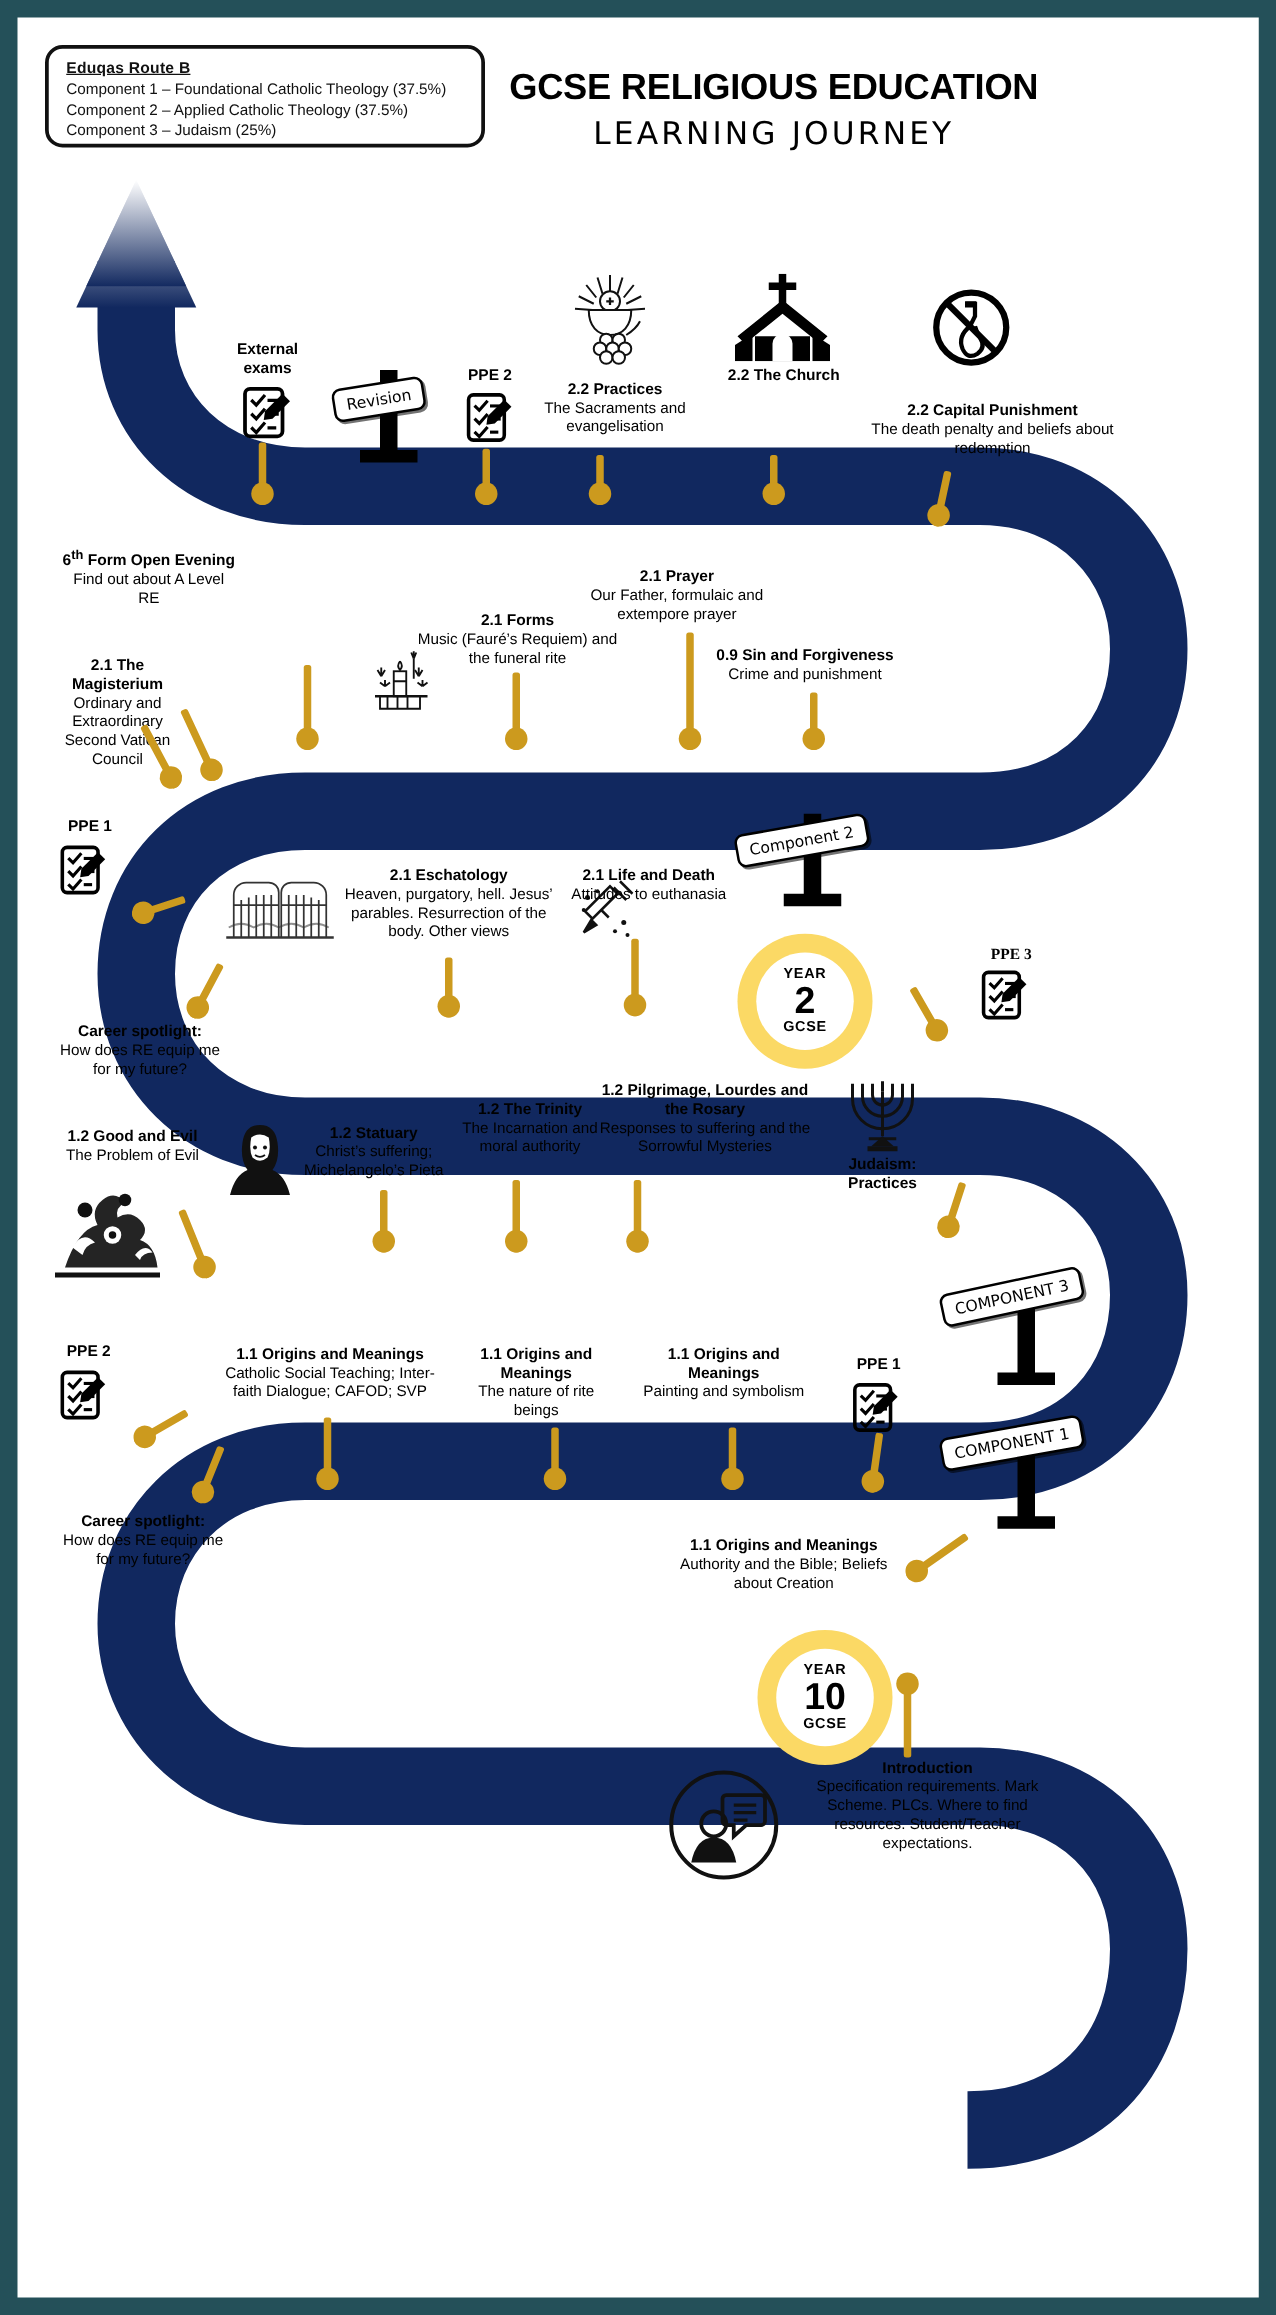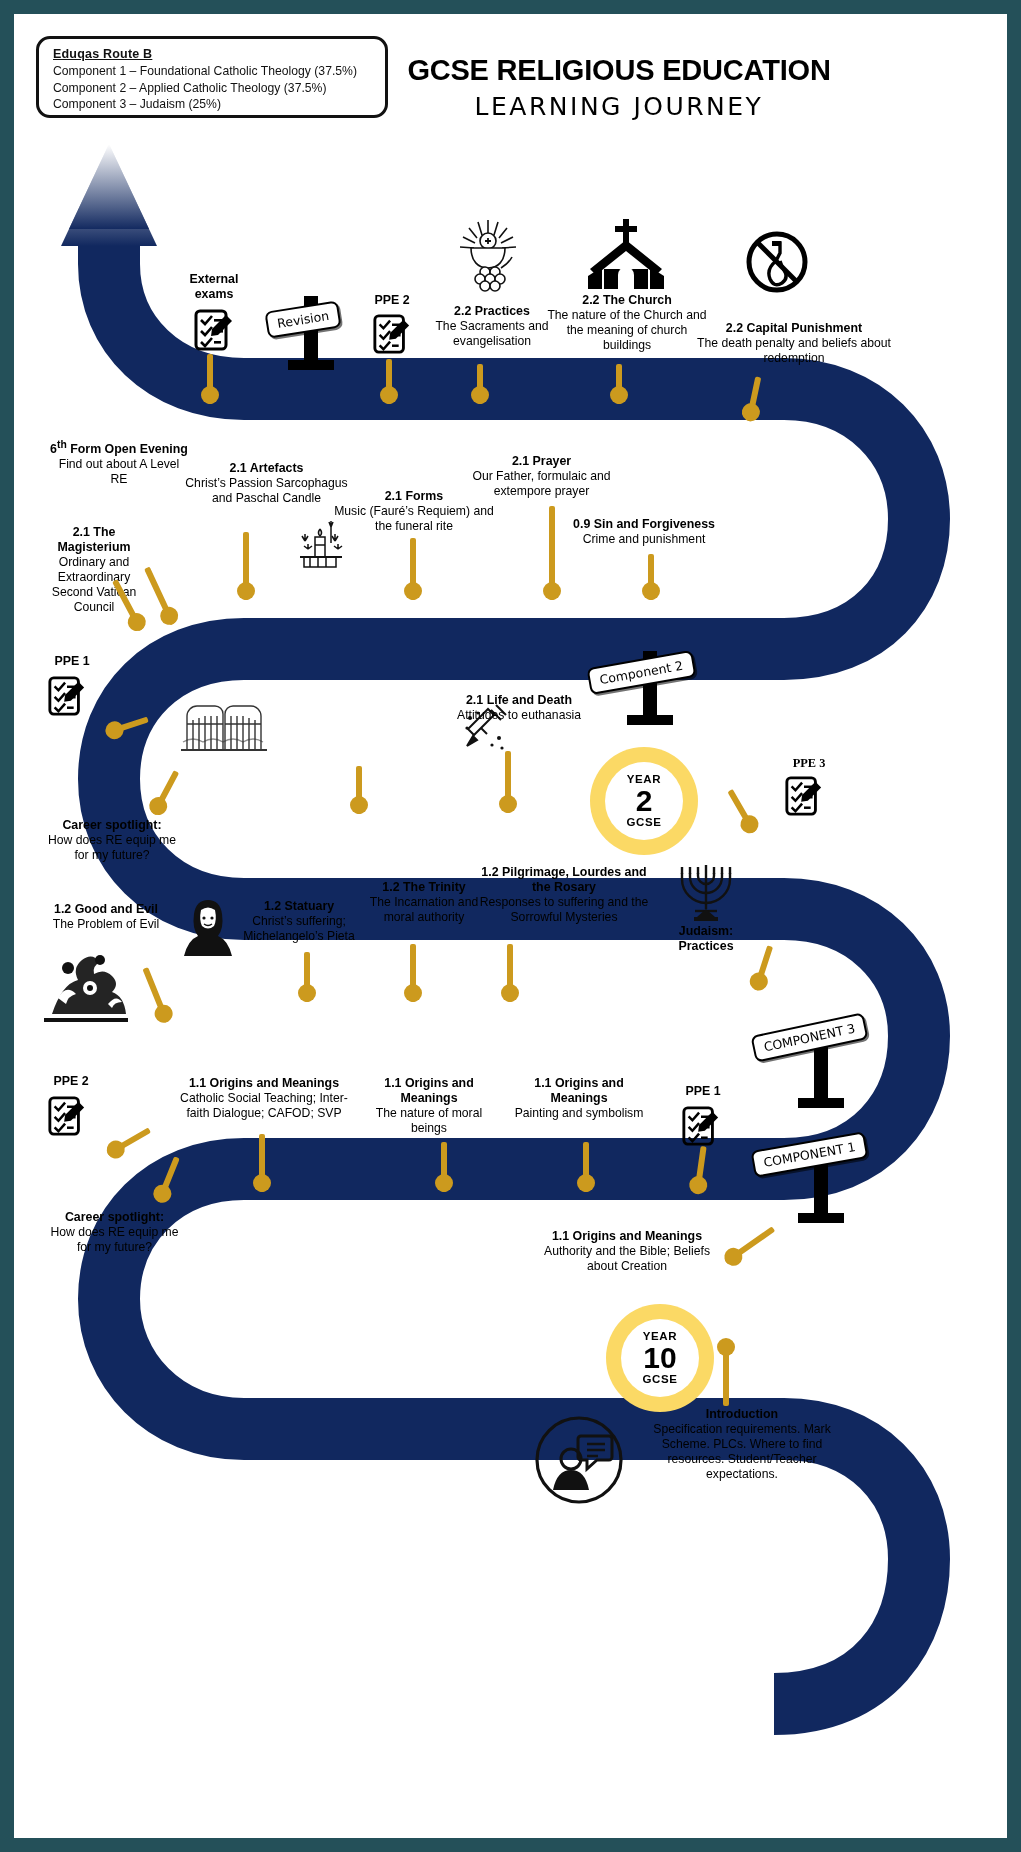--- a/index.html
+++ b/index.html
@@ -202,21 +202,20 @@
         <rect x="31" y="7" width="22" height="6" fill="#000"></rect>
       <path d="M42 21 L78 50 L72 56 L42 32 L12 56 L6 50 Z" fill="#000"></path>
       <path d="M20 50 h44 v20 h-44 z" fill="#000"></path>
       <path d="M34 70 v-14 a8 8 0 0 1 16 0 v14 z" fill="#fff"></path>
       <path d="M4 57 L18 48 v22 h-14 z" fill="#000"></path>
       <path d="M80 57 L66 48 v22 h14 z" fill="#000"></path>
     </svg>
   </div>
   <div class="blk" style="left:528px;top:279px;width:170px;">
     <span class="h">2.2 The Church</span>
-    <span class="d">The nature of the Church and the meaning of church buildings</span>
   </div>
   <div class="pin" style="left:605px;top:350px;height:40px;">
     <div class="stem" style="height:40px;"></div>
       <div class="head" style="top:22px;"></div>
   </div>
 
   <div class="ico" style="left:730px;top:215px;">
     <svg width="66" height="66" viewBox="0 0 66 66">
       <circle cx="33" cy="33" r="28" fill="none" stroke="#000" stroke-width="5"></circle>
       <line x1="13" y1="13" x2="53" y2="53" stroke="#000" stroke-width="5"></line>
@@ -244,24 +243,20 @@
 
   <div class="blk" style="left:25px;top:511px;width:110px;">
     <span class="h">2.1 The Magisterium</span>
     <span class="d">Ordinary and Extraordinary Second Vatican Council</span>
   </div>
   <div class="pin" style="left:127px;top:560px;height:56px;transform:rotate(-28deg);">
     <div class="stem" style="height:56px;"></div>
       <div class="head" style="top:38px;"></div>
   </div>
 
-  <div class="blk" style="left:165px;top:447px;width:175px;">
-    <span class="h">2.1 Artefacts</span>
-    <span class="d">Christ’s Passion Sarcophagus and Paschal Candle</span>
-  </div>
   <div class="ico" style="left:278px;top:505px;">
     <svg width="56" height="52" viewBox="0 0 56 52">
       <g stroke="#111" stroke-width="1.5" fill="none">
         <path d="M28 10 q-3 4 0 7 q3 -3 0 -7"></path>
         <rect x="23" y="18" width="10" height="20"></rect>
         <path d="M23 26 h10"></path>
         <path d="M13 22 l-3 -5 M13 22 l3 -5 M13 22 v-7"></path>
         <path d="M43 22 l-3 -5 M43 22 l3 -5 M43 22 v-7"></path>
         <path d="M39 8 l-2 -5 M39 8 l2 -5 M39 8 v-6"></path>
         <path d="M39 8 v16"></path>
@@ -331,20 +326,24 @@
         <path d="M8 60 v-34 a10 10 0 0 1 10 -10 h18 a8 8 0 0 1 8 8 v36"></path>
         <path d="M82 60 v-34 a10 10 0 0 0 -10 -10 h-18 a8 8 0 0 0 -8 8 v36"></path>
         <path d="M14 60 v-30 M20 60 v-32 M26 60 v-34 M32 60 v-34 M38 60 v-34"></path>
         <path d="M76 60 v-30 M70 60 v-32 M64 60 v-34 M58 60 v-34 M52 60 v-34"></path>
         <path d="M8 34 h36 M46 34 h36"></path>
         <path d="M2 60 h86" stroke-width="2"></path>
         <path d="M4 52 q10 -6 20 0 q10 -6 20 0 q10 -6 20 0 q10 -6 20 0" opacity=".55"></path>
       </g>
     </svg>
   </div>
+  <div class="blk" style="left:255px;top:679px;width:180px;">
+    <span class="h">2.1 Eschatology</span>
+    <span class="d">Heaven, purgatory, hell. Jesus’ parables. Resurrection of the body. Other views</span>
+  </div>
   <div class="pin" style="left:345px;top:752px;height:48px;">
     <div class="stem" style="height:48px;"></div>
       <div class="head" style="top:30px;"></div>
   </div>
 
   <div class="ico" style="left:447px;top:690px;">
     <svg width="46" height="50" viewBox="0 0 46 50">
       <g stroke="#111" stroke-width="2" fill="none">
         <path d="M30 6 l10 10 M35 1 l10 10"></path>
         <path d="M33 11 l-20 20 l-6 -6 l20 -20 z" fill="#fff"></path>
@@ -526,21 +525,21 @@
     <span class="h">1.1 Origins and Meanings</span>
     <span class="d">Catholic Social Teaching; Inter-faith Dialogue; CAFOD; SVP</span>
   </div>
   <div class="pin" style="left:248px;top:1120px;height:58px;">
     <div class="stem" style="height:58px;"></div>
       <div class="head" style="top:40px;"></div>
   </div>
 
   <div class="blk" style="left:355px;top:1062px;width:120px;">
     <span class="h">1.1 Origins and Meanings</span>
-    <span class="d">The nature of moral beings</span>
+    <span class="d">The nature of rite beings</span>
   </div>
   <div class="pin" style="left:430px;top:1128px;height:50px;">
     <div class="stem" style="height:50px;"></div>
       <div class="head" style="top:32px;"></div>
   </div>
 
   <div class="blk" style="left:500px;top:1062px;width:130px;">
     <span class="h">1.1 Origins and Meanings</span>
     <span class="d">Painting and symbolism</span>
   </div>

